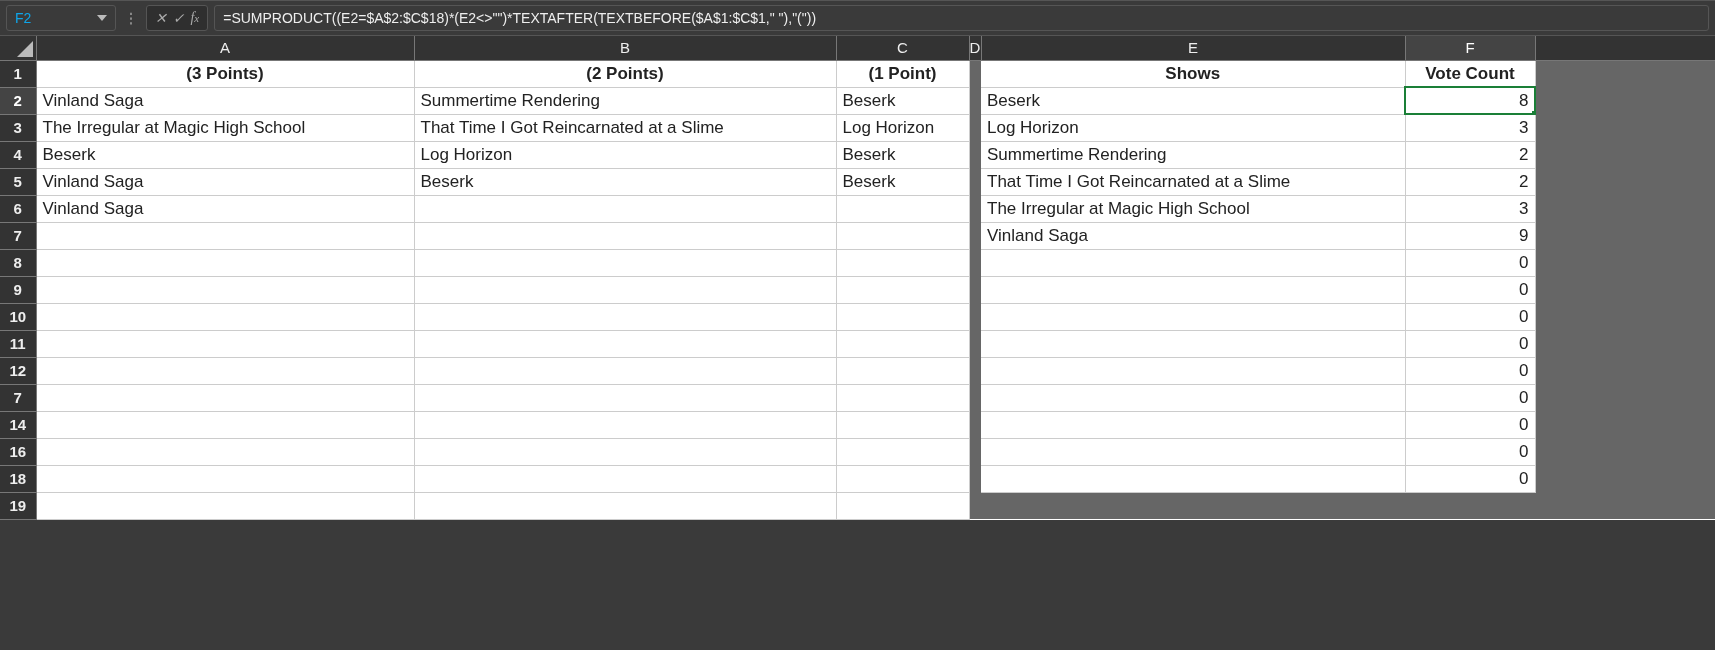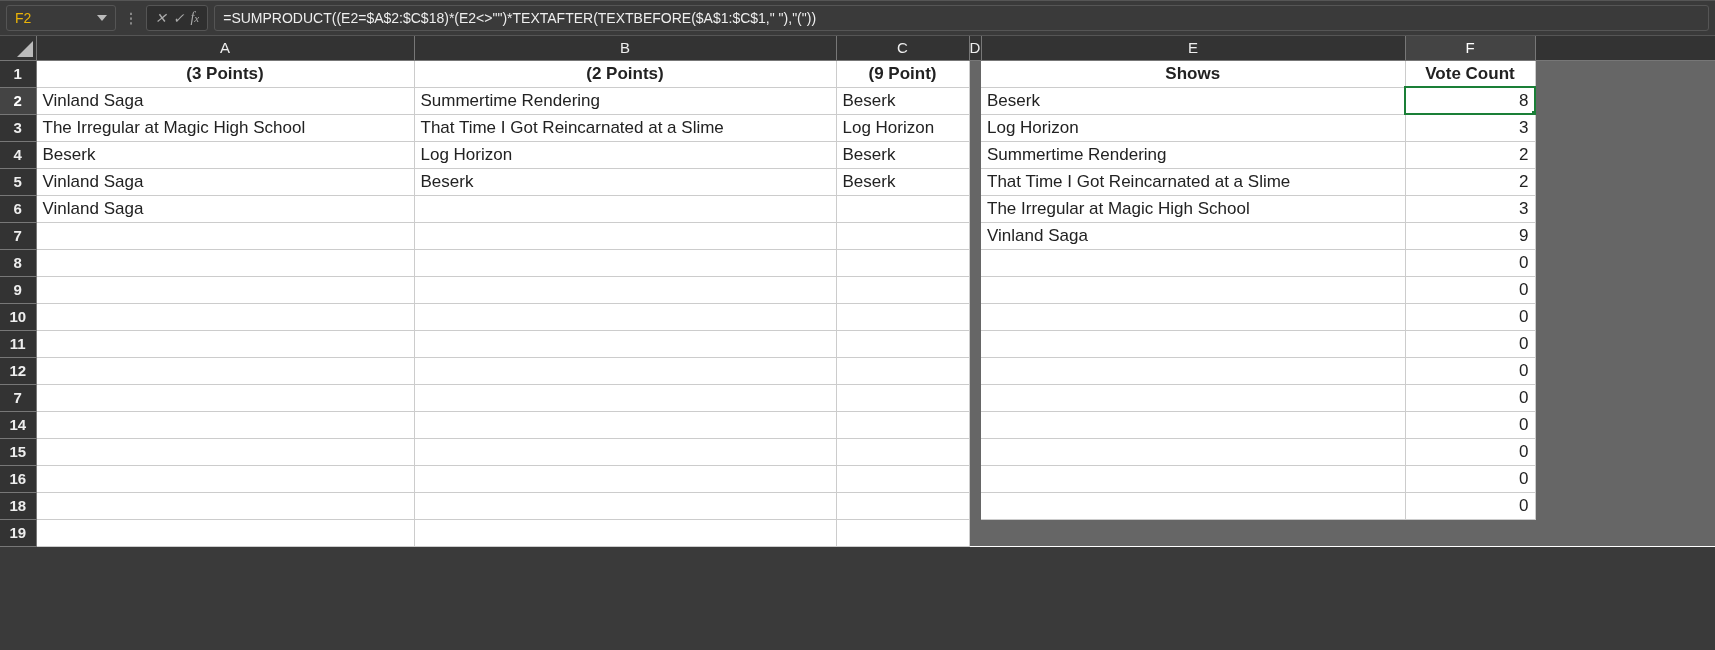--- a/index.html
+++ b/index.html
@@ -29,21 +29,21 @@
     display: flex;
     align-items: center;
     background: #3a3a3a;
     border: 1px solid #555;
     border-radius: 3px;
     width: 110px;
     height: 26px;
     padding: 0 8px;
     justify-content: space-between;
   }
-  .name-box span { color: #eab308; }
+  .name-box span { color: #0ea5e9; }
   .chevron {
     width: 0; height: 0;
     border-left: 5px solid transparent;
     border-right: 5px solid transparent;
     border-top: 6px solid #bbb;
   }
   .fb-sep {
     color: #888;
     font-weight: bold;
     padding: 0 2px;
@@ -214,21 +214,21 @@
           <th class="col-head">E</th>
           <th class="col-head active">F</th>
           <th class="col-head"></th>
         </tr>
       </thead>
       <tbody>
         <tr>
           <th class="row-head">1</th>
           <td class="cell hdr">(3 Points)</td>
           <td class="cell hdr">(2 Points)</td>
-          <td class="cell hdr">(9 Point)</td>
+          <td class="cell hdr">(1 Point)</td>
           <td class="cell gap"></td>
           <td class="cell hdr">Shows</td>
           <td class="cell hdr">Vote Count</td>
           <td class="cell gap"></td>
         </tr>
         <tr>
           <th class="row-head active">2</th>
           <td class="cell">Vinland Saga</td>
           <td class="cell">Summertime Rendering</td>
           <td class="cell">Beserk</td>
@@ -351,30 +351,20 @@
           <th class="row-head">14</th>
           <td class="cell"></td>
           <td class="cell"></td>
           <td class="cell"></td>
           <td class="cell gap"></td>
           <td class="cell"></td>
           <td class="cell num">0</td>
           <td class="cell gap"></td>
         </tr>
         <tr>
-          <th class="row-head">15</th>
-          <td class="cell"></td>
-          <td class="cell"></td>
-          <td class="cell"></td>
-          <td class="cell gap"></td>
-          <td class="cell"></td>
-          <td class="cell num">0</td>
-          <td class="cell gap"></td>
-        </tr>
-        <tr>
           <th class="row-head">16</th>
           <td class="cell"></td>
           <td class="cell"></td>
           <td class="cell"></td>
           <td class="cell gap"></td>
           <td class="cell"></td>
           <td class="cell num">0</td>
           <td class="cell gap"></td>
         </tr>
         <tr>

